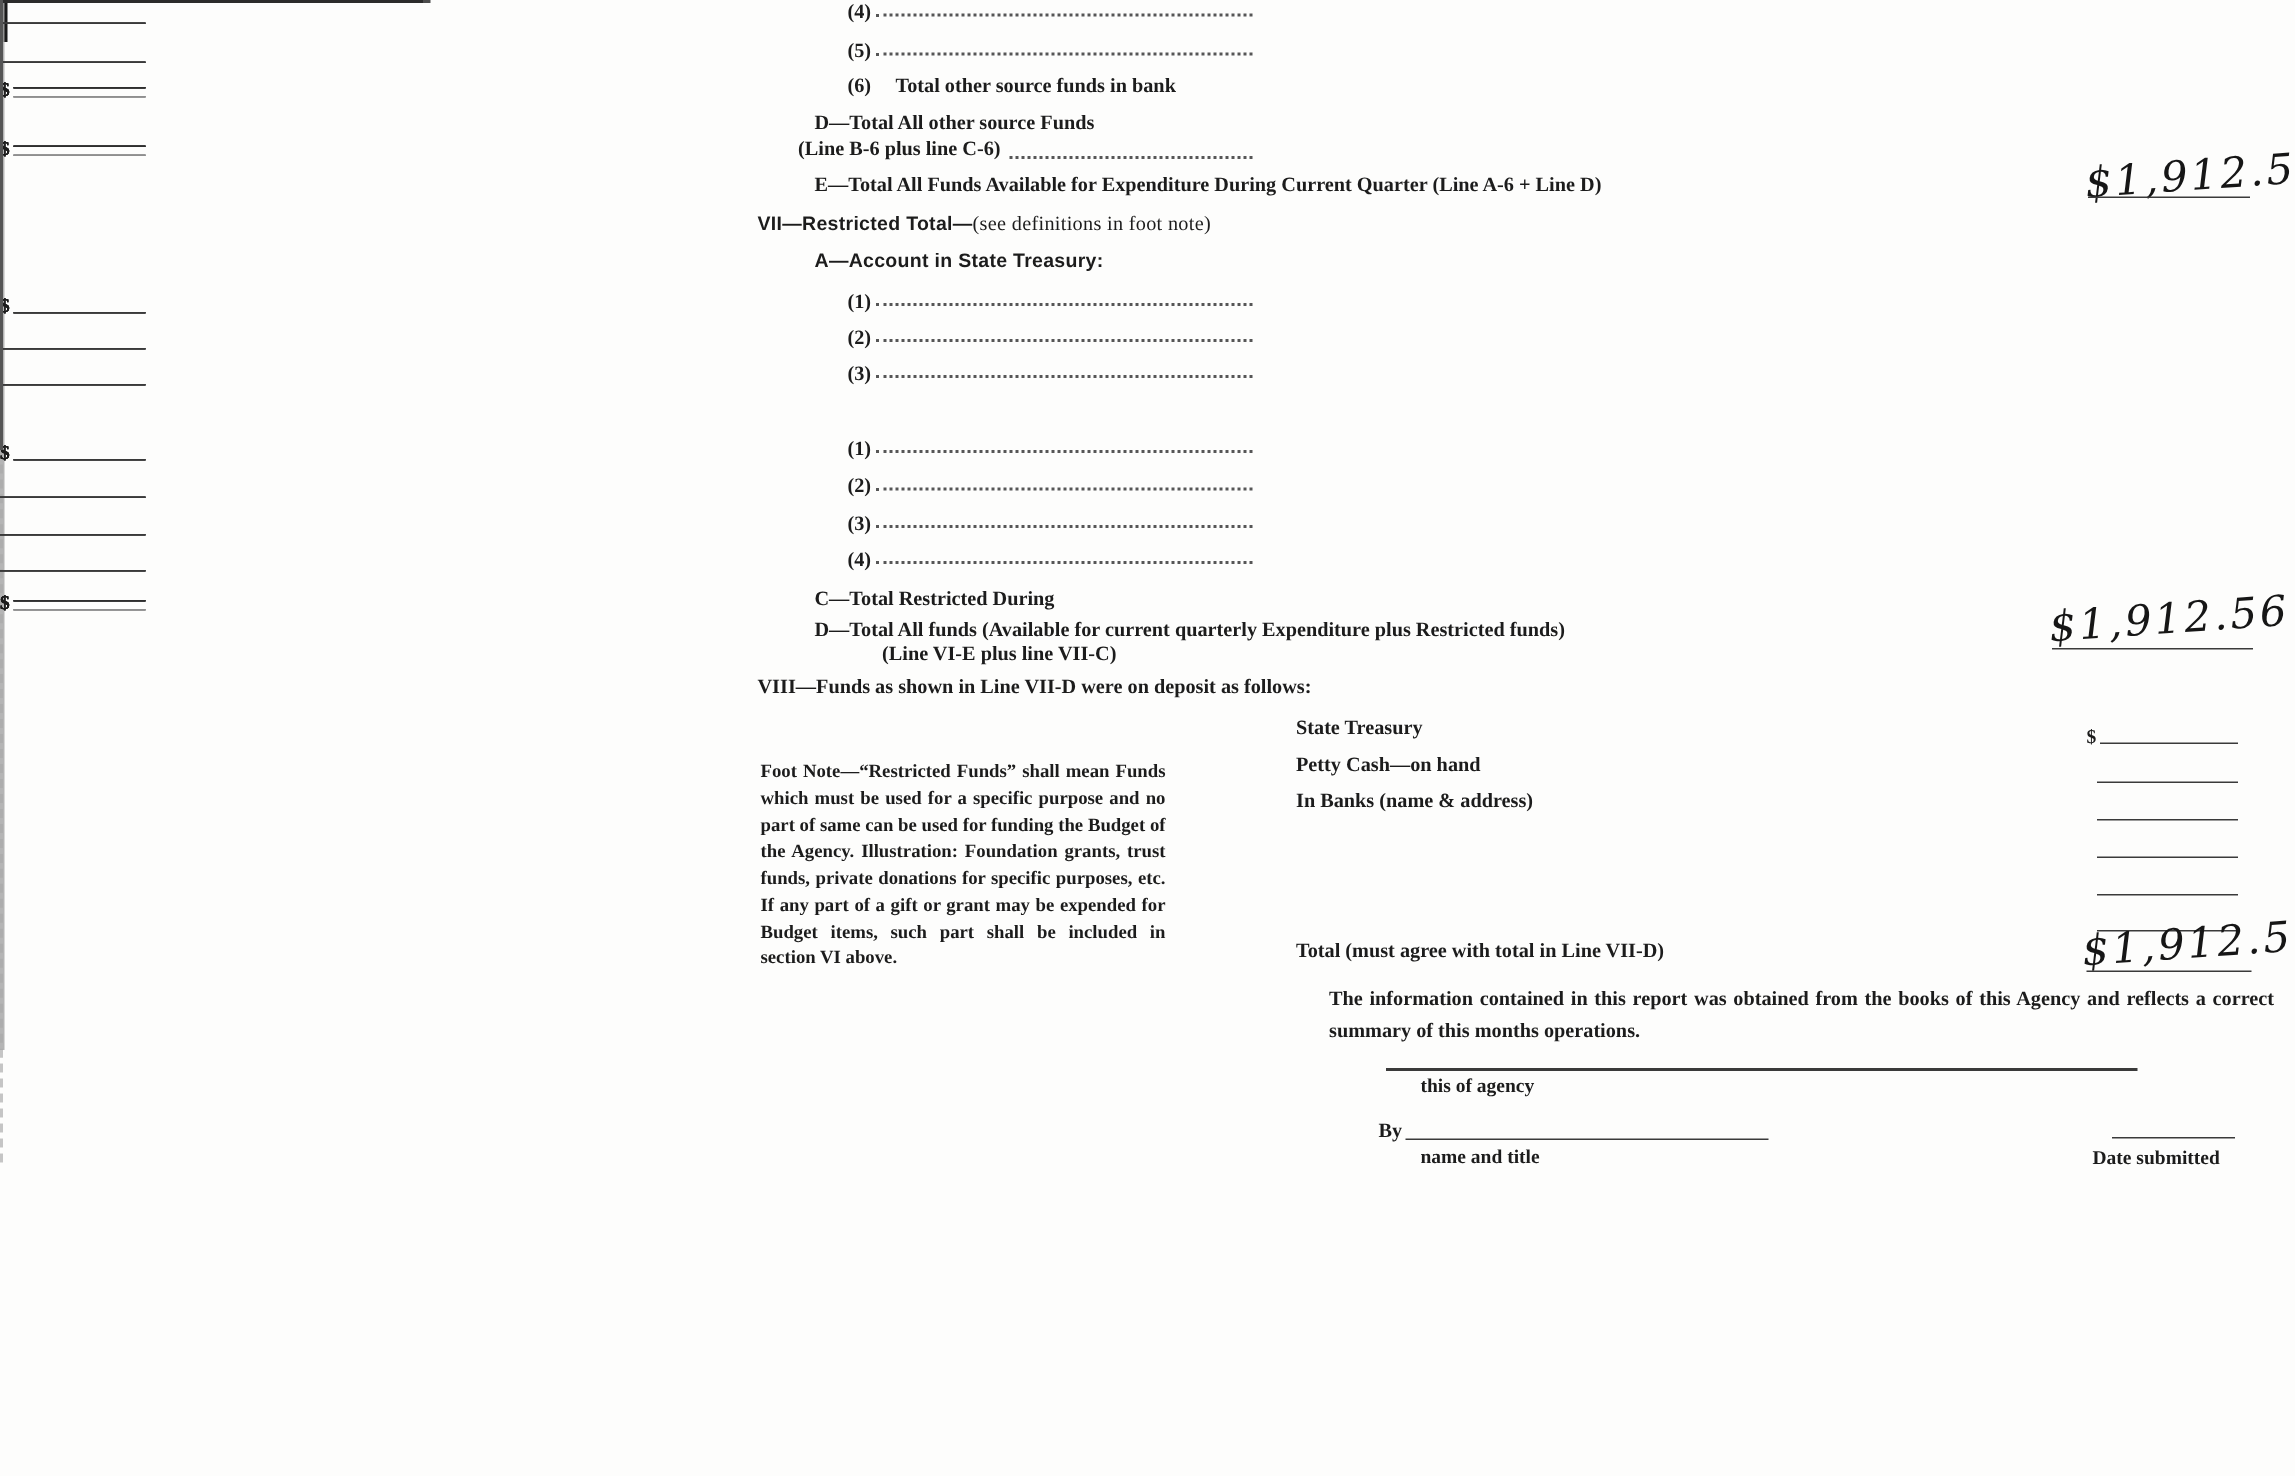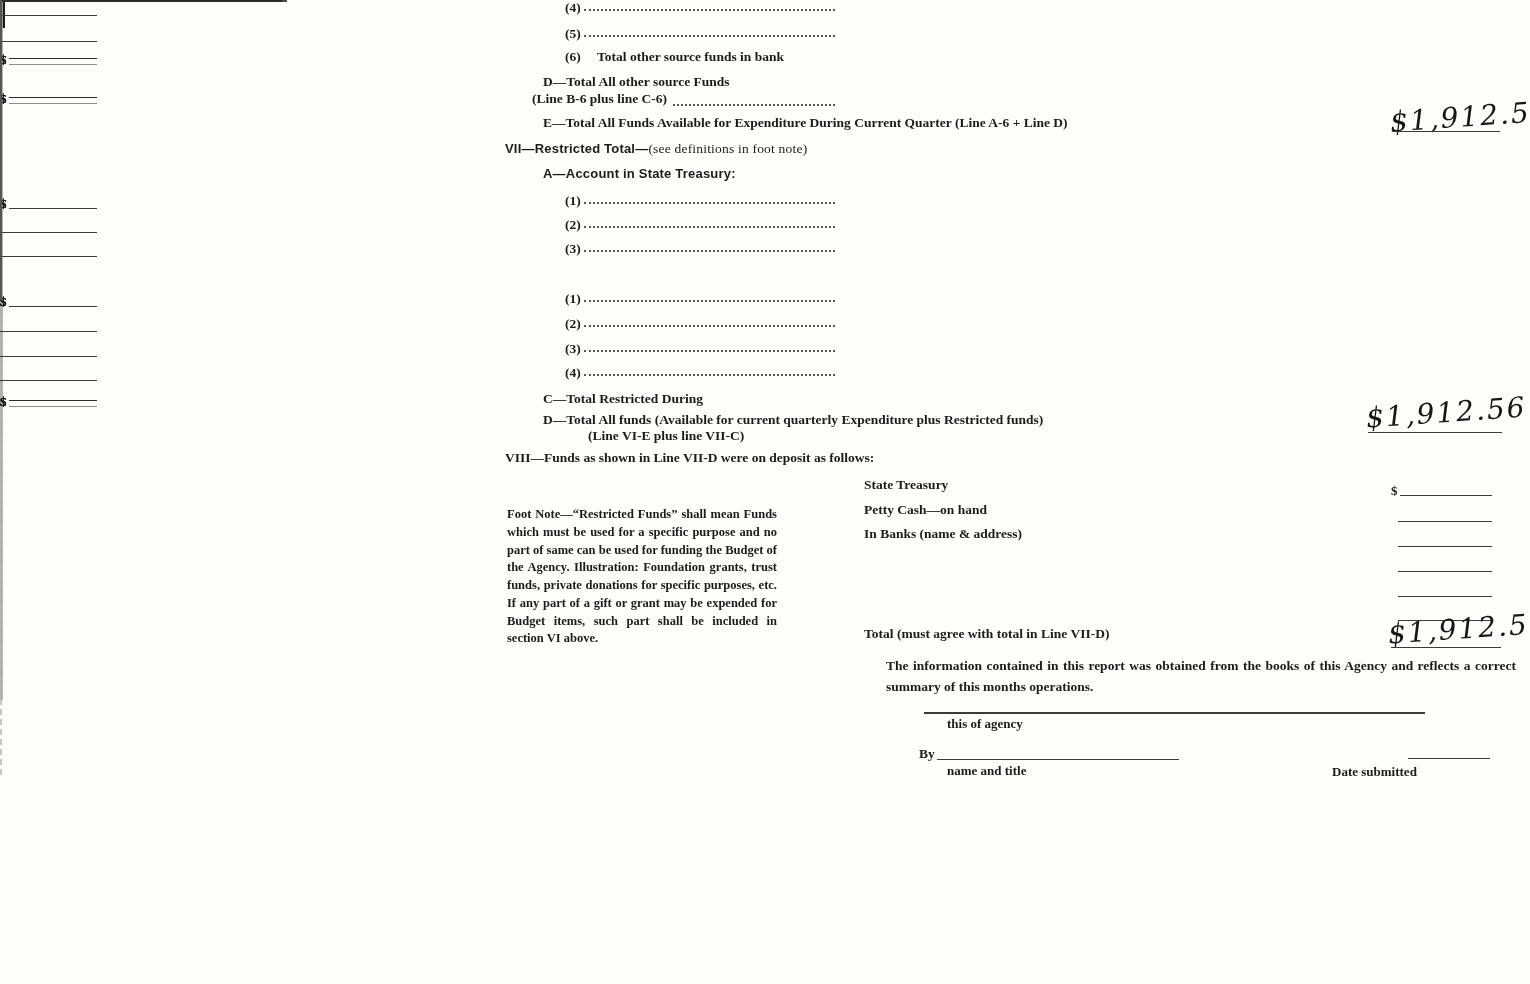--- a/index.html
+++ b/index.html
@@ -319,16 +319,16 @@
   <p class="abs stmt" style="left:880px;top:650px;width:630px;margin:6px">The information contained in this report was obtained from the books of this Agency and reflects a correct summary of this months operations.</p>
 
   <span class="abs" style="left:924px;top:712px;width:501px;height:0;border-top:2px solid #3a3a3a"></span>
   <span class="abs cap" style="left:947px;top:716px">this of agency</span>
 
   <div class="row" style="top:746px;height:36px">
     <span class="lbl" style="left:919px">By</span>
     <span class="sline" style="left:937px;top:13px;width:242px"></span>
     <span class="cap" style="left:947px;top:17px">name and title</span>
     <span class="sline" style="left:1408px;top:12px;width:82px"></span>
-    <span class="cap" style="left:1332px;top:18px">Date submitted</span>
+    <span class="cap" style="left:1395px;top:18px">Date submitted</span>
   </div>
 
 </div>
 
 </body></html>

